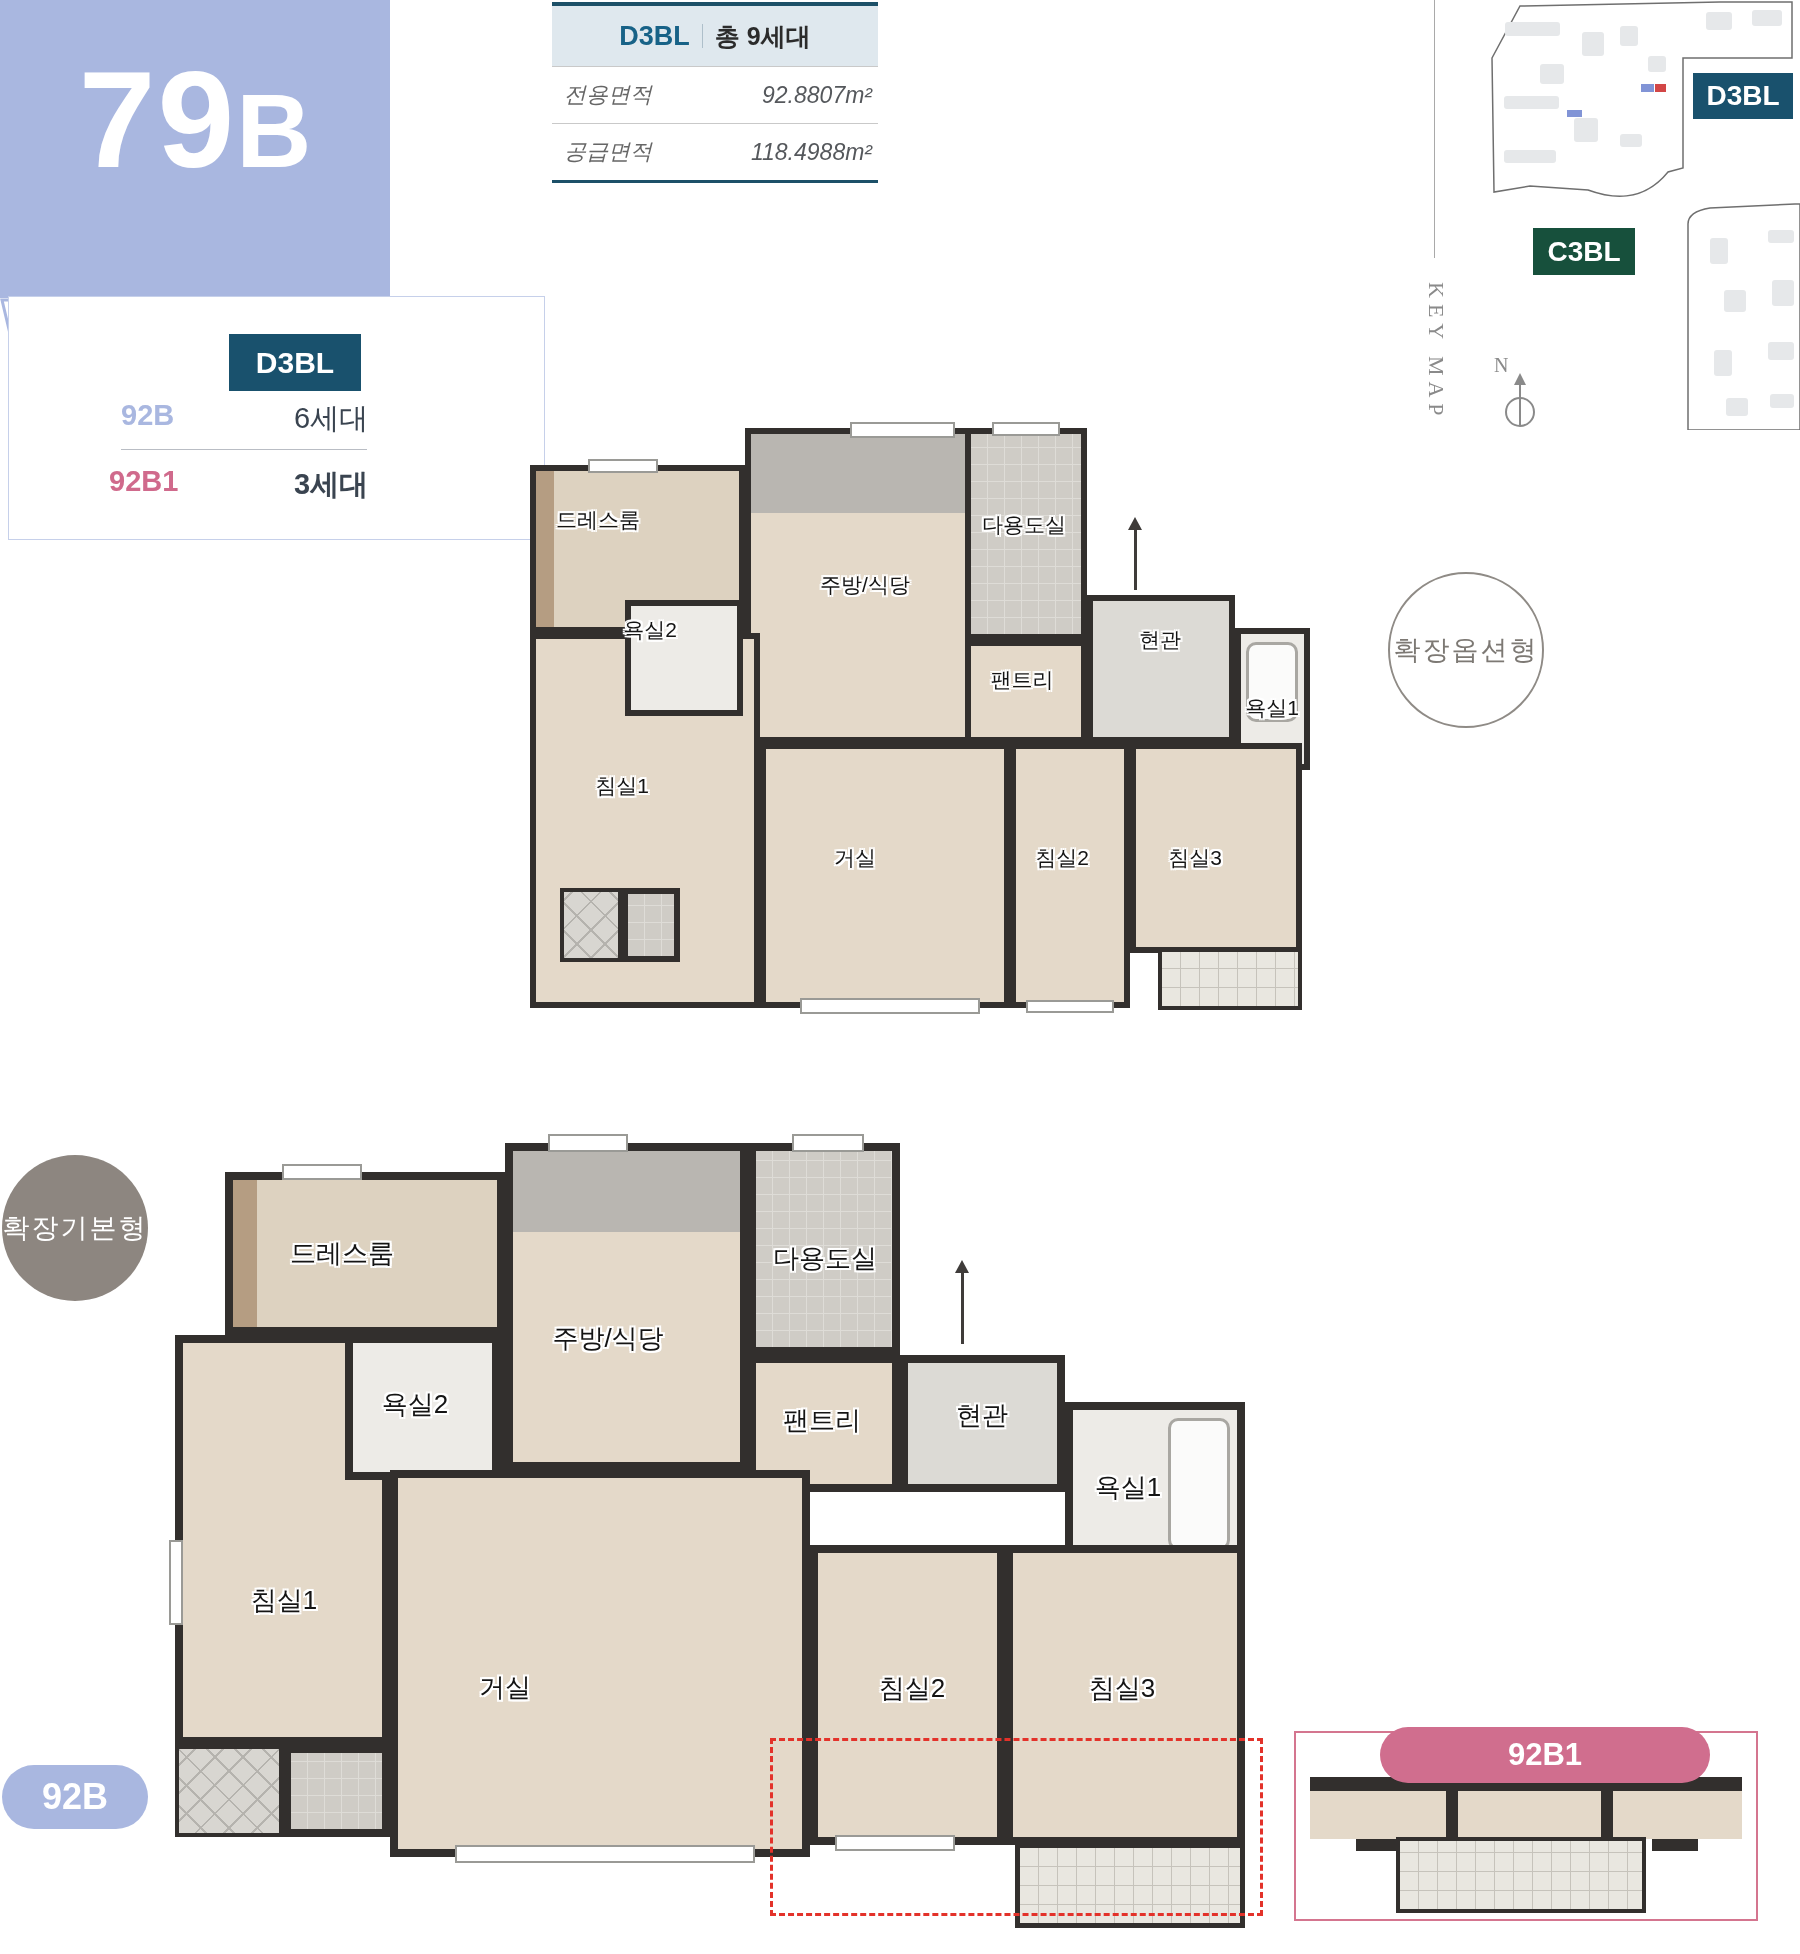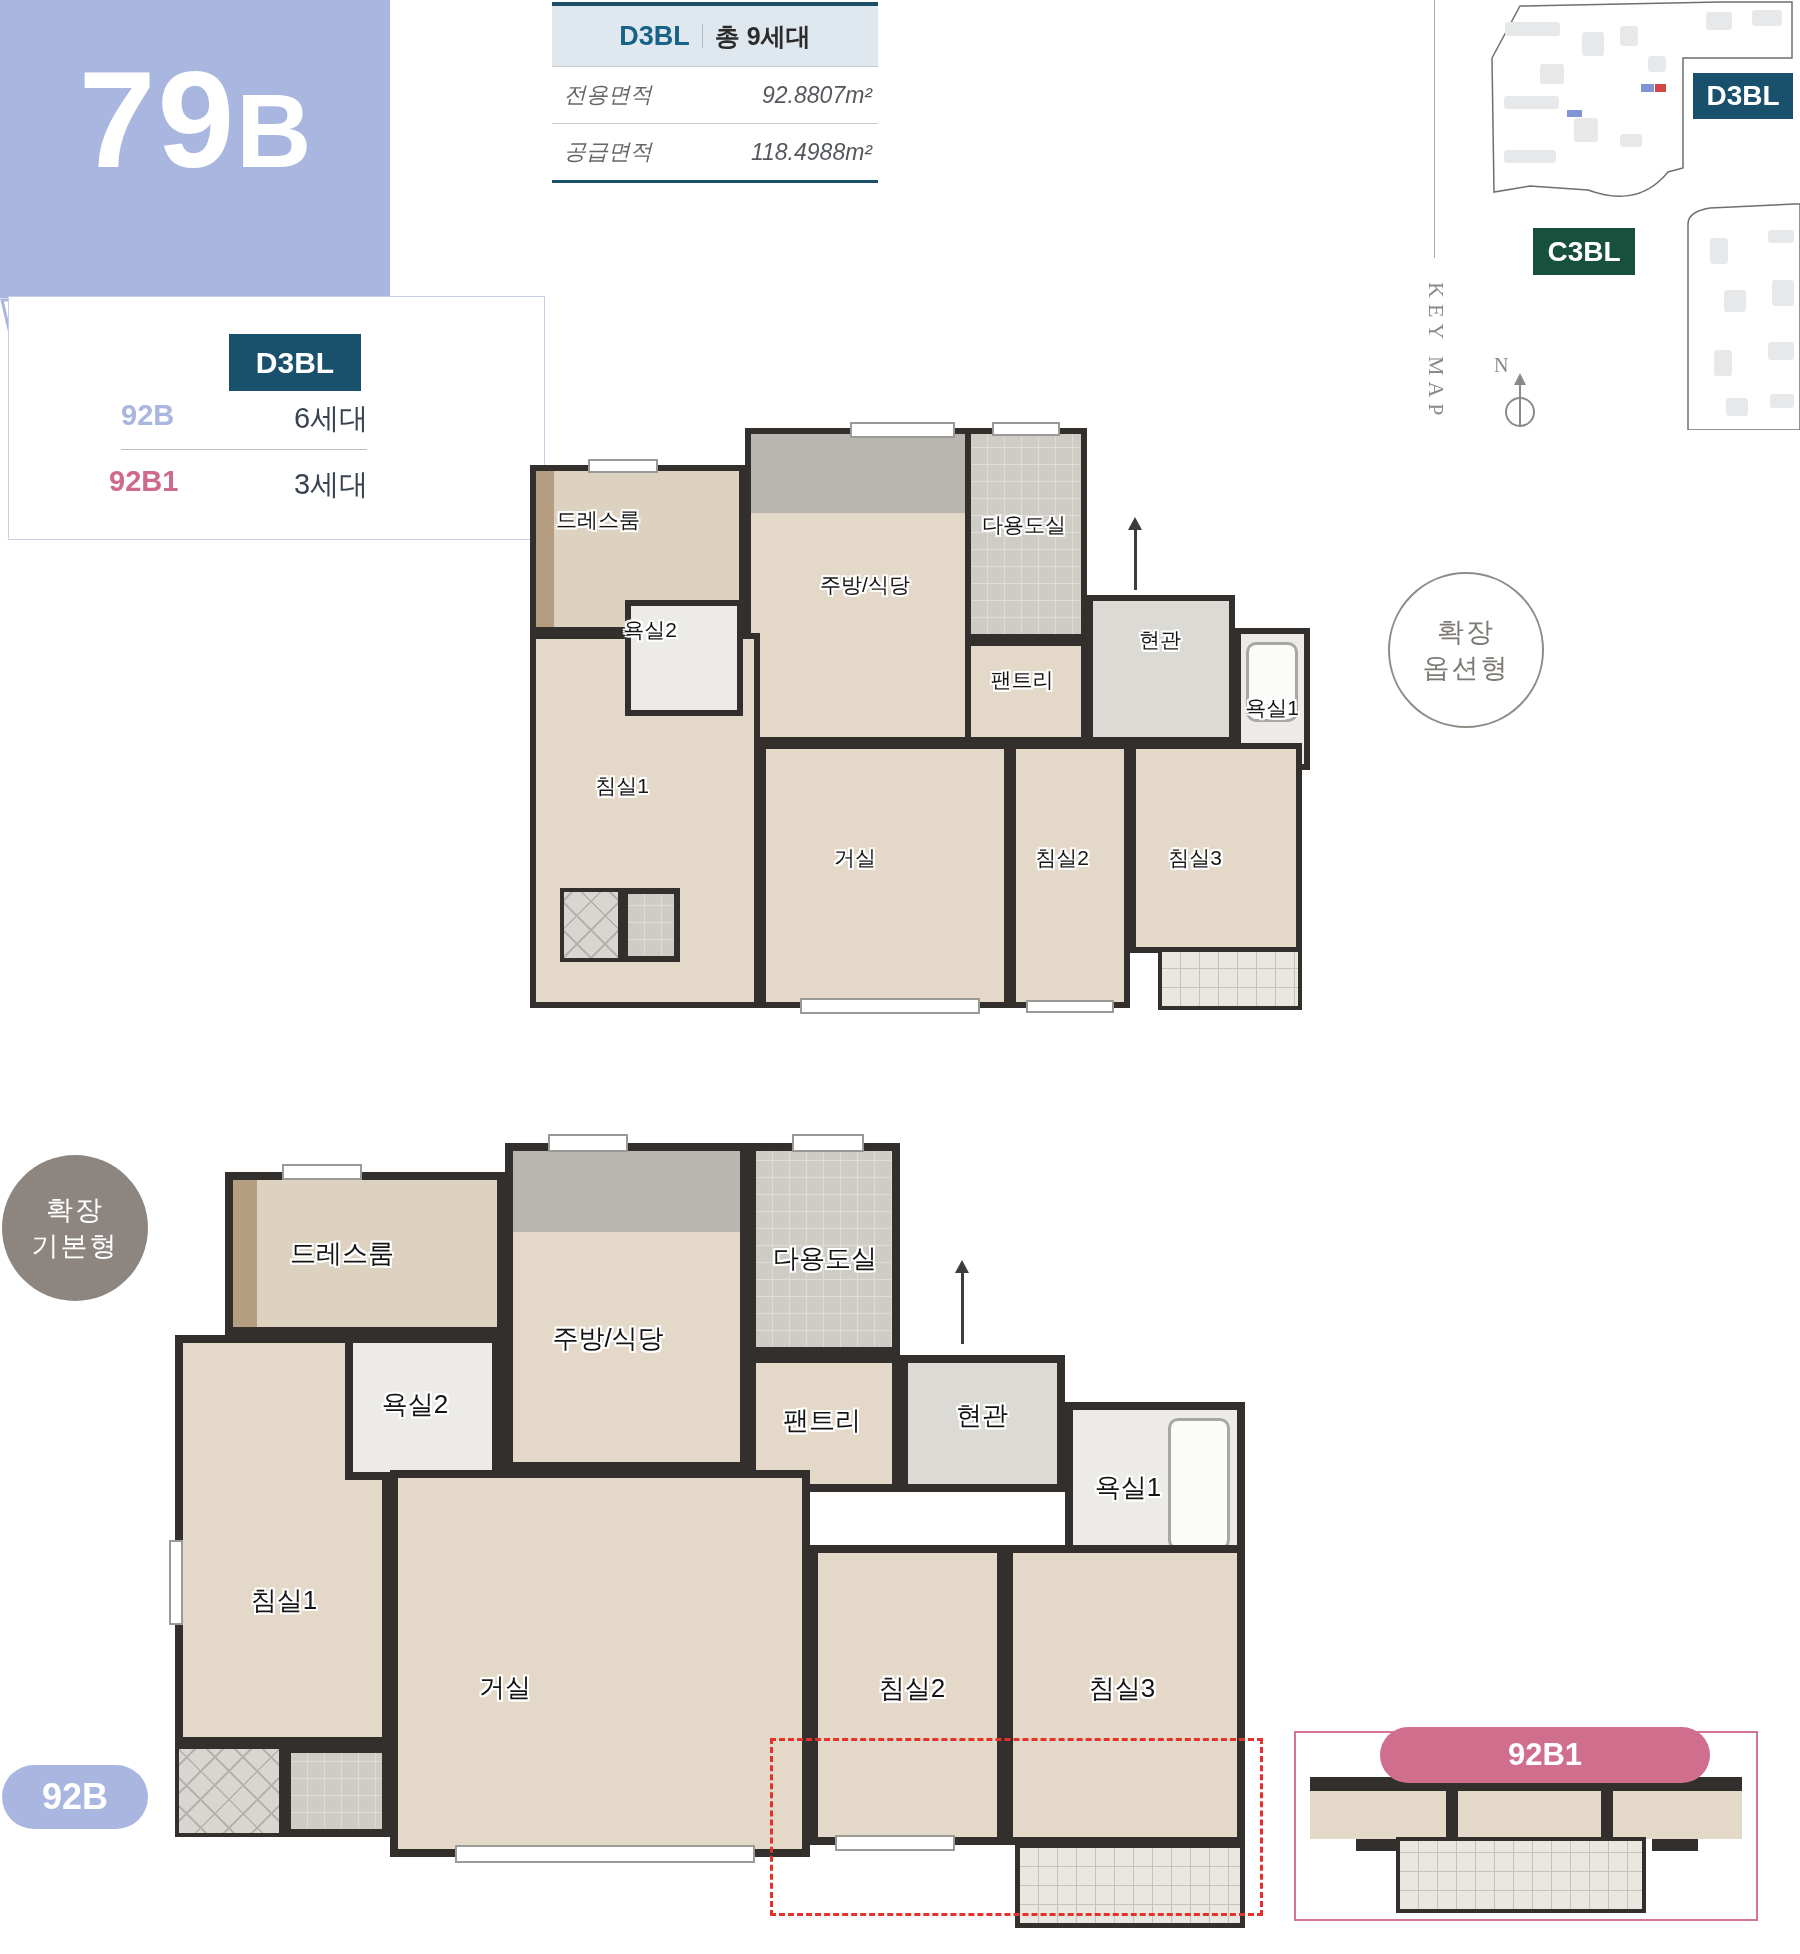--- a/index.html
+++ b/index.html
@@ -31,21 +31,21 @@
   .area-table .val{color:#55585c;font-size:23px;}
   
   .keymap-line{position:absolute;left:1434px;top:0;width:1px;height:258px;background:#a9a9a9;}
   .keymap-title{position:absolute;left:1449px;top:282px;transform:rotate(90deg);transform-origin:0 0;
                 font-family:"Liberation Serif",serif;font-size:22px;letter-spacing:6px;color:#8a8a8a;white-space:nowrap;}
   .map-badge{position:absolute;color:#fff;font-weight:bold;font-size:28px;display:flex;align-items:center;
              justify-content:center;}
   .north{position:absolute;left:1492px;top:354px;width:60px;height:86px;}
   .north .nl{position:absolute;left:2px;top:0;color:#8a8a8a;font-size:20px;font-family:"Liberation Serif",serif;}
   
-  .circle-tag{position:absolute;border-radius:50%;display:flex;flex-direction:column;align-items:center;
+  .circle-tag{position:absolute;border-radius:50%;display:flex;flex-direction:row;align-items:center;
               justify-content:center;text-align:center;line-height:1.35;letter-spacing:2px;}
   .circle-option{left:1388px;top:572px;width:156px;height:156px;background:#fff;border:2px solid #8f8b86;
                  color:#7d7974;font-size:27px;box-sizing:border-box;}
   .circle-basic{left:2px;top:1155px;width:146px;height:146px;background:#8d8680;color:#fff;font-size:27px;}
   
   .room{position:absolute;background:#e4d9c9;border:6px solid #322f2d;box-sizing:border-box;}
   .p2 .room{border-width:8px;}
   .room.kitchen{background:linear-gradient(180deg,#b9b6b1 0 26%,#e4d9c9 26%);}
   .room.dress{background:linear-gradient(90deg,#b59d82 0 9%,#ddd2c0 9%);}
   .room.tile{background-color:#cfccc6;
@@ -92,21 +92,21 @@
   <div class="big-code">
     <span class="n">79</span><span class="s">B</span>
   </div>
 
   <div class="unit-card">
     <div class="badge">D3BL</div>
     <span class="ucell" style="left:112px;top:102px;color:#a9b7e0">92B</span>
     <span class="ucell" style="left:285px;top:102px;color:#3a4450;font-weight:normal">6세대</span>
     <div class="udiv"></div>
     <span class="ucell" style="left:100px;top:168px;color:#d06a8c">92B1</span>
-    <span class="ucell" style="left:285px;top:168px;color:#3a4450;font-weight:normal">3세대</span>
+    <span class="ucell" style="left:285px;top:168px;color:#3a4450;font-weight:bold">3세대</span>
   </div>
 
   <div class="area-table">
     <div class="hdr">
       <span class="blk">D3BL</span>
       <span class="vbar"></span>
       <span class="tot">총 9세대</span>
     </div>
     <div class="row">
       <span class="lab">전용면적</span>

